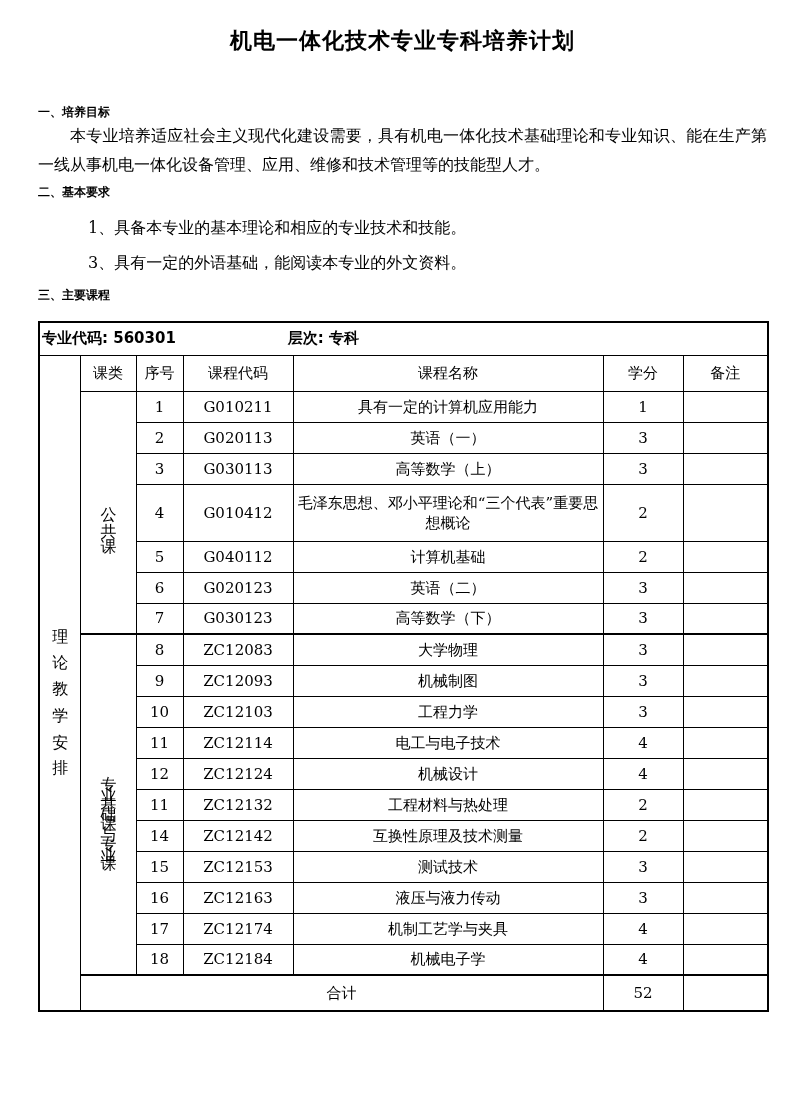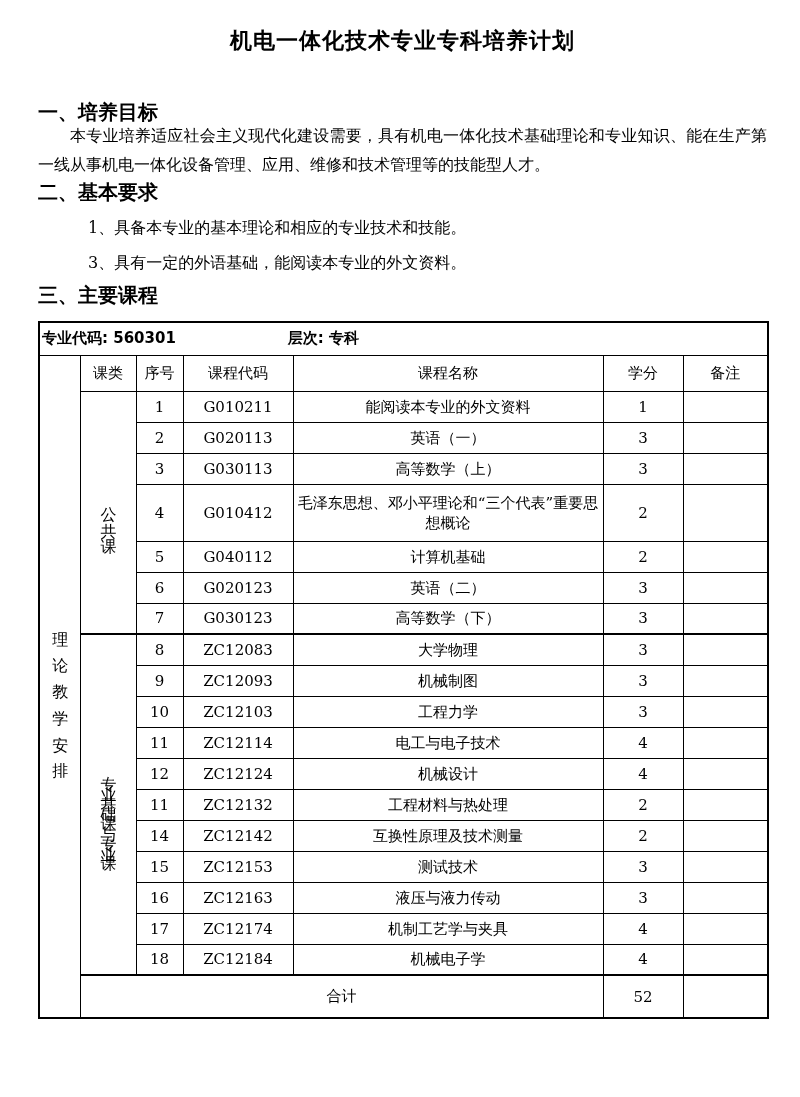--- a/index.html
+++ b/index.html
@@ -11,21 +11,21 @@
   }
   .doc { padding: 26px 33px 0 38px; }
 
   .title {
     font-family: "DejaVu Sans", "Liberation Sans", sans-serif;
     font-weight: bold; font-size: 22px; line-height: 30px;
     text-align: center; letter-spacing: 1px;
   }
   .h-sec {
     font-family: "DejaVu Sans", "Liberation Sans", sans-serif;
-    font-weight: bold; font-size: 20px; line-height: 18px;
+    font-weight: bold; font-size: 12px; line-height: 18px;
   }
   .h1-pos { margin-top: 47px; }
   .h2-pos { margin-top: 4px; }
   .h3-pos { margin-top: 15px; }
   .para {
     font-size: 16px; line-height: 29px;
     text-indent: 2em; text-align: justify;
   }
   .req-item { margin: 18px 0 0 50px; font-size: 16px; line-height: 17px; }
 
@@ -43,21 +43,21 @@
     font-family: "DejaVu Sans", "Liberation Sans", sans-serif;
     font-weight: bold; font-size: 15px;
   }
   tr.code-row .level { margin-left: 112px; }
   tr.head-row th { height: 36px; }
   tr.body-row td { height: 31px; }
   tr.body-row.tall td { height: 57px; }
   td.c-name { text-align: left; padding: 1px 4px 1px 6px; line-height: 20px; }
   td.side-cell, td.group-cell { vertical-align: middle; }
   tr.sep td { border-top: 2px solid #000; }
-  tr.total-row td { height: 43px; border-top: 2px solid #000; }
+  tr.total-row td { height: 36px; border-top: 2px solid #000; }
 
   .vtext {
     display: inline-block;
     writing-mode: vertical-lr;
     text-orientation: upright;
     font-size: 16px;
   }
   .vt-side  { letter-spacing: 26px; margin-bottom: -26px; }
   .vt-pub   { letter-spacing: 16px; margin-bottom: -16px; }
   .vt-major { letter-spacing: 10px; margin-bottom: -10px; }
@@ -109,21 +109,21 @@
       <th>学分</th>
       <th>备注</th>
     </tr>
 
     <tr class="body-row">
       <td rowspan="7" class="group-cell">
         <span class="vtext vt-pub">公共课</span>
       </td>
       <td>1</td>
       <td>G010211</td>
-      <td class="c-name">能阅读本专业的外文资料</td>
+      <td class="c-name">具有一定的计算机应用能力</td>
       <td>1</td>
       <td></td>
     </tr>
     <tr class="body-row">
       <td>2</td>
       <td>G020113</td>
       <td class="c-name">英语（一）</td>
       <td>3</td>
       <td></td>
     </tr>

